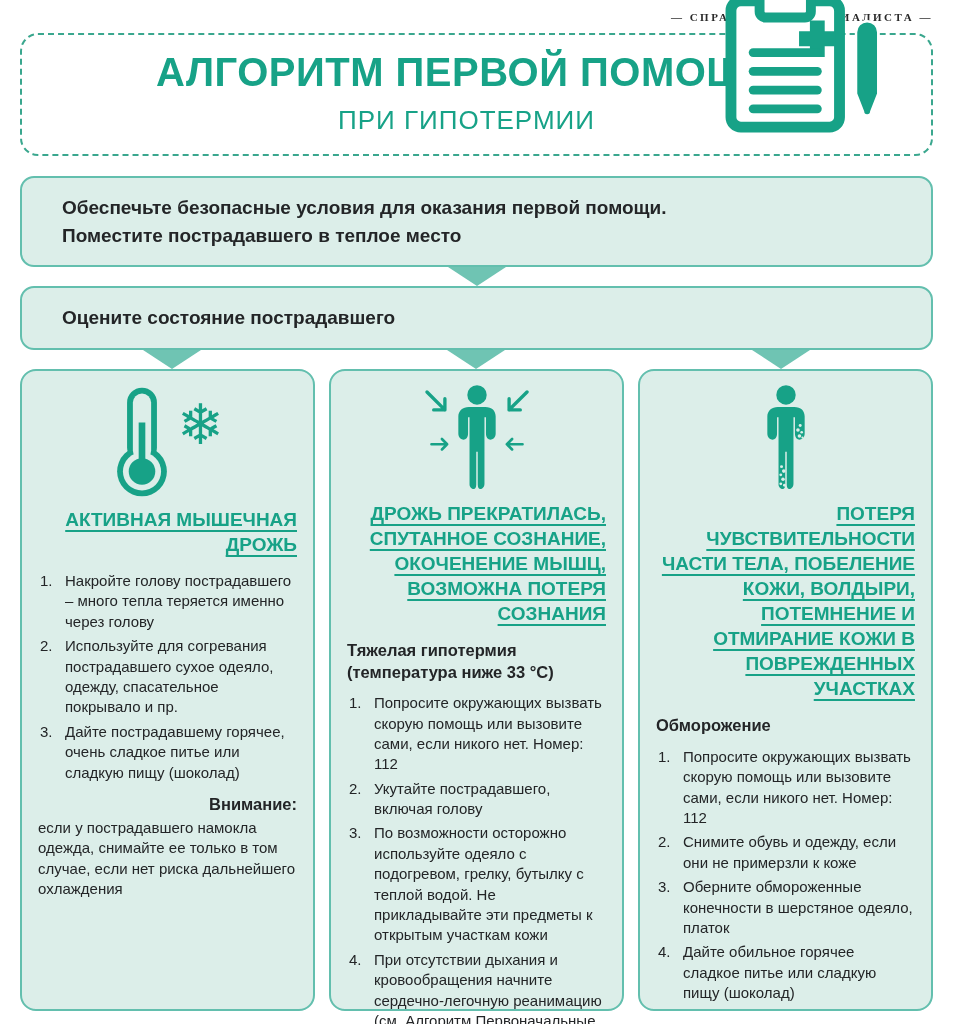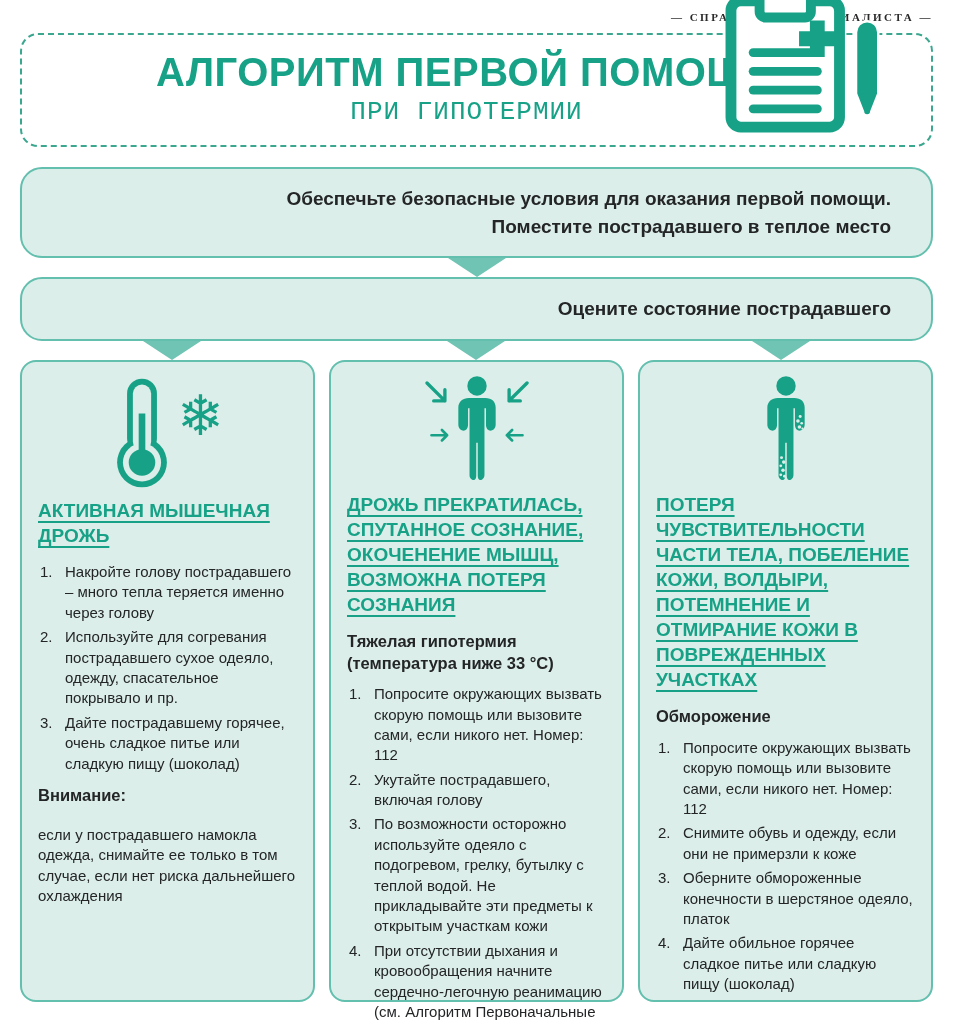--- a/index.html
+++ b/index.html
@@ -14,42 +14,42 @@
   .page{position:relative;width:953px;height:1024px;overflow:hidden;padding:8px 20px 0;background:#fff;}
 
   
   .masthead{line-height:1.02;margin:4px 0 10px 6px;font-family:"Liberation Serif",serif;color:#2a2a2a;}
   .masthead .small{font-size:11px;font-weight:bold;letter-spacing:2.5px;text-align:right;}
   .masthead .big{font-size:28px;font-weight:bold;letter-spacing:.5px;}
 
   
   .title-box{position:relative;border:2px dashed #3aa78e;border-radius:18px;margin:2px 0 20px;padding:16px 150px 18px 130px;text-align:center;min-height:100px;}
   .title-main{color:var(--teal);font-size:40px;font-weight:bold;letter-spacing:.5px;line-height:1.05;}
-  .title-sub{color:var(--teal);font-size:26px;letter-spacing:1px;margin-top:4px;font-family:Liberation Mono, monospace;}
+  .title-sub{color:var(--teal);font-size:26px;letter-spacing:1px;margin-top:12px;}
   .clipboard-wrap{position:absolute;right:44px;top:-52px;width:168px;height:150px;}
 
   
-  .step-box{background:var(--panel-bg);border:2px solid var(--panel-border);border-radius:22px;text-align:right;padding:16px 40px;}
+  .step-box{background:var(--panel-bg);border:2px solid var(--panel-border);border-radius:14px;text-align:left;padding:16px 40px;}
   .step-box .line{font-size:19px;font-weight:bold;line-height:1.45;}
   .flow-arrow{width:0;height:0;margin:0 auto;border-left:29px solid transparent;border-right:29px solid transparent;border-top:19px solid var(--arrow);}
   .arrow-row{display:flex;}
   .arrow-row .cell{flex:1;display:flex;justify-content:center;}
 
   
   .columns{display:flex;gap:14px;align-items:stretch;height:642px;}
   .col{flex:1;background:var(--panel-bg);border:2px solid var(--panel-border);border-radius:16px;padding:12px 16px 14px;display:flex;flex-direction:column;}
   .icon-zone{height:118px;display:flex;align-items:center;justify-content:center;gap:6px;}
   .snowflake{color:var(--teal);font-size:56px;line-height:1;margin:-34px 0 0 -2px;}
-  .col-heading{color:var(--teal);font-size:19px;font-weight:bold;text-align:left;text-decoration:underline;text-underline-offset:4px;text-decoration-thickness:2px;line-height:1.32;margin:6px 0 14px;}
+  .col-heading{color:var(--teal);font-size:19px;font-weight:bold;text-align:right;text-decoration:underline;text-underline-offset:4px;text-decoration-thickness:2px;line-height:1.32;margin:6px 0 14px;}
   .col-sub{font-size:16.5px;font-weight:bold;line-height:1.3;margin-bottom:10px;}
   ol.steps{list-style:none;counter-reset:n;}
   ol.steps li{counter-increment:n;position:relative;padding-left:27px;font-size:15px;line-height:1.36;margin-bottom:4px;}
   ol.steps li::before{content:counter(n) ".";position:absolute;left:2px;}
   .attention{margin-top:8px;}
-  .attention .label{font-size:16.5px;font-weight:bold;margin-bottom:20px;}
+  .attention .label{font-size:16.5px;font-weight:bold;margin-bottom:4px;text-align:right;}
   .attention .text{font-size:15px;line-height:1.36;}
 </style>
 </head>
 <body>
 
 <div class="page">
 
   <div class="masthead">
     <div class="small">— СПРАВОЧНИК СПЕЦИАЛИСТА —</div>
   </div>

